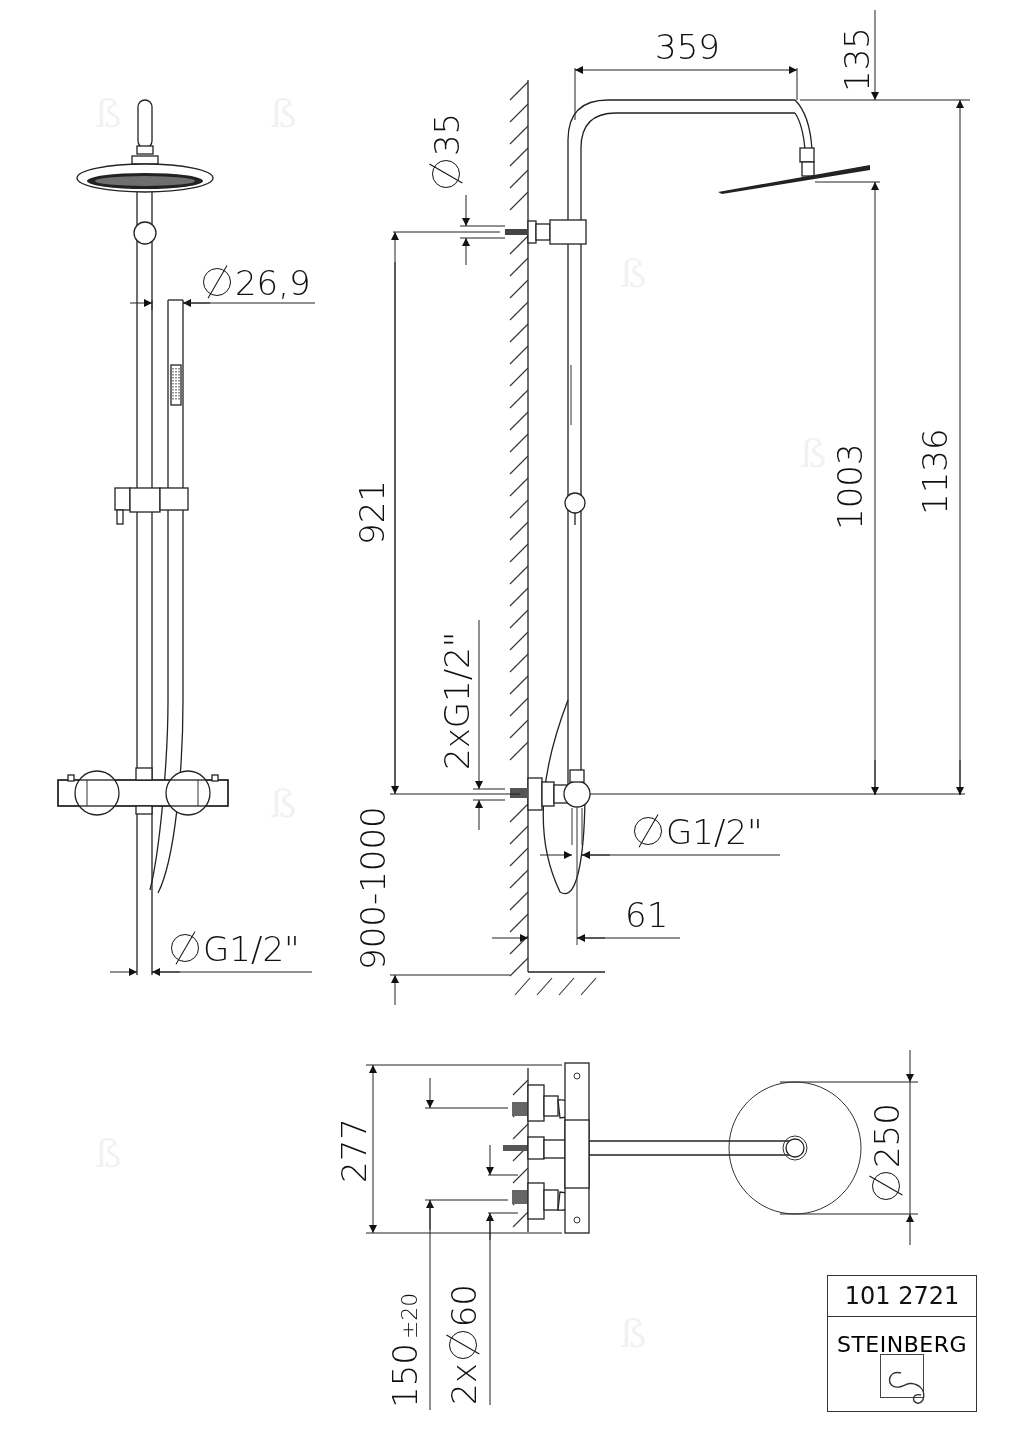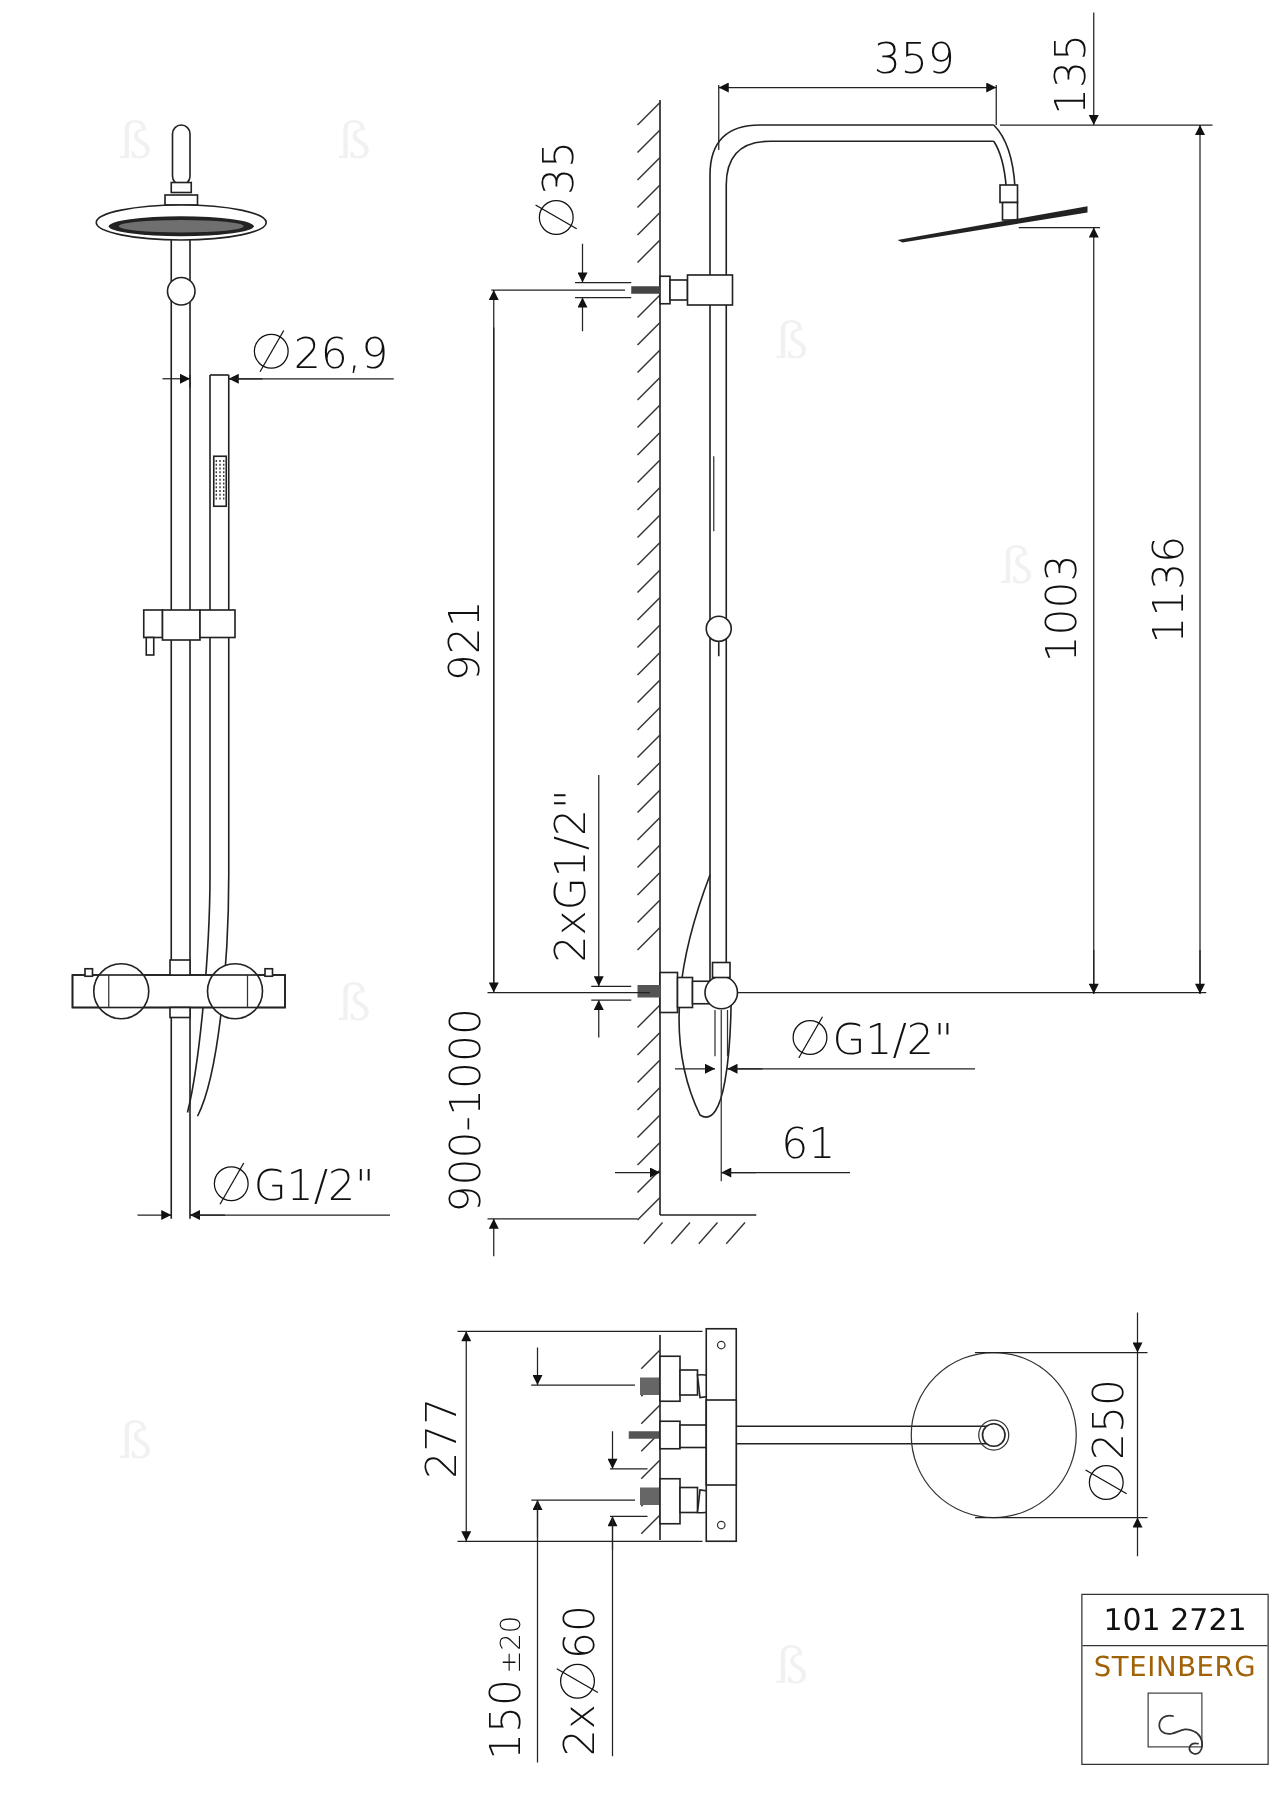--- a/index.html
+++ b/index.html
@@ -9,23 +9,23 @@
   .thin{stroke:#333;stroke-width:1;fill:none;}
   .dim{stroke:#222;stroke-width:1;fill:none;}
   .fillw{fill:#fff;stroke:#222;stroke-width:1.3;}
   .arrow{fill:#111;stroke:none;}
   .hatch{stroke:#333;stroke-width:1.1;}
   .lbl{position:absolute;color:#111;font-family:"DejaVu Sans","Liberation Sans",sans-serif;font-weight:300;white-space:nowrap;line-height:1;}
   .v{transform-origin:0 0;transform:rotate(-90deg);}
   .dia{display:inline-block;position:relative;width:0.82em;height:0.82em;margin-right:0.12em;vertical-align:-0.04em;}
   .dia:before{content:"";position:absolute;left:0;top:0;width:100%;height:100%;border:1.6px solid #111;border-radius:50%;box-sizing:border-box;}
   .dia:after{content:"";position:absolute;left:50%;top:-18%;width:1.4px;height:136%;background:#111;transform:rotate(30deg);}
-  .tb{position:absolute;left:865px;top:1275px;width:150px;height:137px;border:1.5px solid #333;box-sizing:border-box;background:#fff;}
+  .tb{position:absolute;left:827px;top:1275px;width:150px;height:137px;border:1.5px solid #333;box-sizing:border-box;background:#fff;}
   .tb-code{height:40px;border-bottom:1.5px solid #333;font-size:24px;display:flex;align-items:center;justify-content:center;color:#111;}
-  .tb-brand{font-size:22px;text-align:center;color:#a16207;margin-top:5px;letter-spacing:0.5px;}
+  .tb-brand{font-size:22px;text-align:center;color:#000000;margin-top:15px;letter-spacing:0.5px;}
   .tb-logo{position:absolute;left:52px;top:78px;width:44px;height:44px;border:1.5px solid #444;box-sizing:border-box;}
   .wm{position:absolute;color:#000;opacity:0.05;font-family:"DejaVu Serif",serif;font-size:40px;pointer-events:none;}
 </style>
 </head>
 <body>
 
 <div class="wm" style="left:95px;top:90px;">ß</div>
 <div class="wm" style="left:270px;top:90px;">ß</div>
 <div class="wm" style="left:620px;top:250px;">ß</div>
 <div class="wm" style="left:800px;top:430px;">ß</div>
@@ -262,21 +262,21 @@
   </g>
 </svg>
 
 <div class="lbl" style="left:203px;top:266px;font-size:34px;">
   <span class="dia"></span><span>26,9</span>
 </div>
 <div class="lbl" style="left:171px;top:932px;font-size:34px;">
   <span class="dia"></span><span>G1/2"</span>
 </div>
 
-<div class="lbl" style="left:655px;top:30px;font-size:34px;margin-left:44px;">359</div>
+<div class="lbl" style="left:655px;top:30px;font-size:34px;">359</div>
 <div class="lbl v" style="left:840px;top:92px;font-size:34px;">135</div>
 <div class="lbl v" style="left:430px;top:188px;font-size:34px;">
   <span class="dia"></span><span>35</span>
 </div>
 <div class="lbl v" style="left:355px;top:545px;font-size:34px;">921</div>
 <div class="lbl v" style="left:833px;top:530px;font-size:34px;">1003</div>
 <div class="lbl v" style="left:918px;top:515px;font-size:34px;">1136</div>
 <div class="lbl v" style="left:440px;top:770px;font-size:34px;">2xG1/2"</div>
 <div class="lbl" style="left:634px;top:815px;font-size:34px;">
   <span class="dia"></span><span>G1/2"</span>

